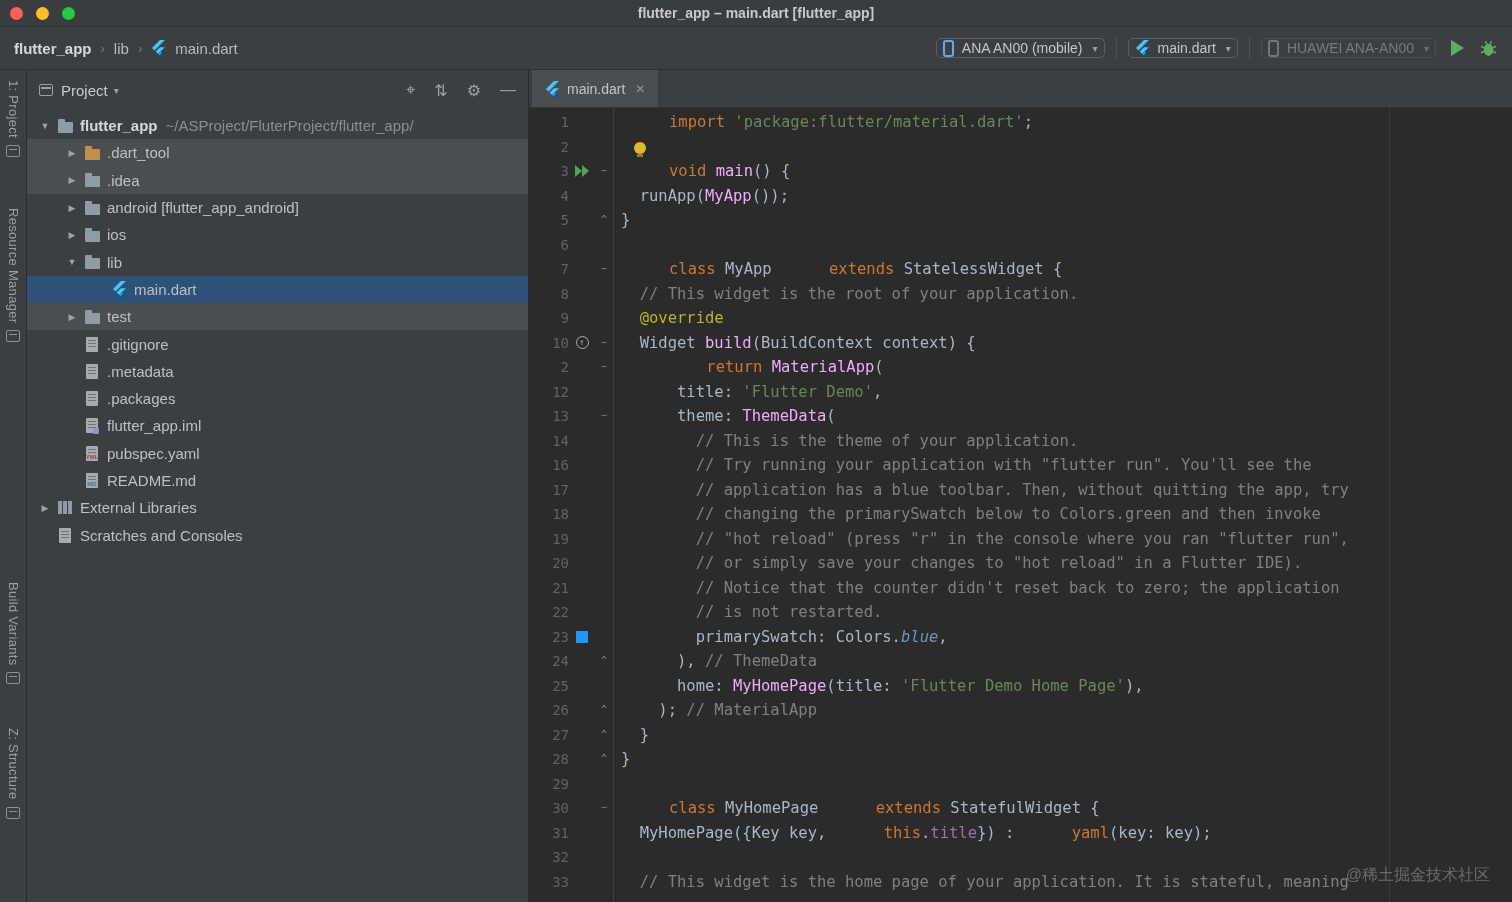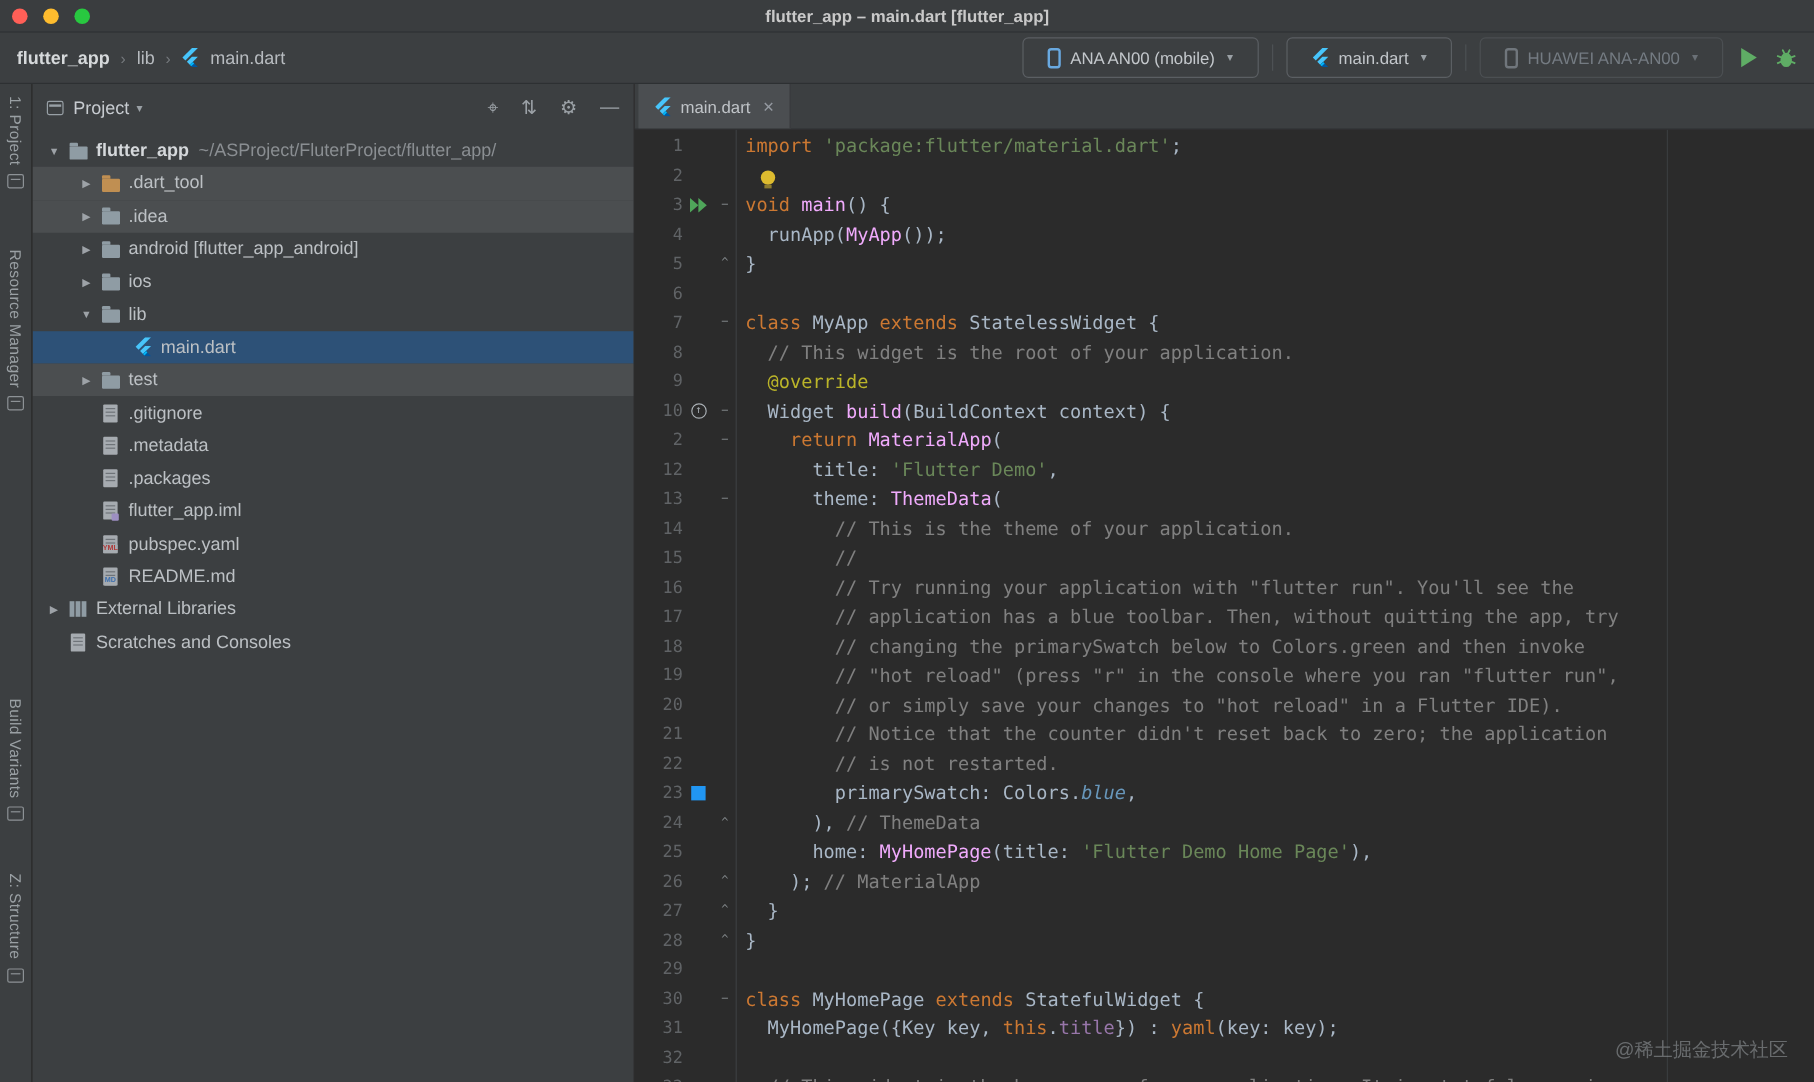--- a/index.html
+++ b/index.html
@@ -14,21 +14,21 @@
   .tl.red{background:#ff5f57;} .tl.yellow{background:#febc2e;} .tl.green{background:#28c840;}
   .win-title { font-size:14px; font-weight:bold; color:#c9c9c9; }
 
   
   .toolbar { height:43px; background:#3c3f41; border-bottom:1px solid #2d3032;
              display:flex; align-items:center; padding:0 14px; }
   .breadcrumbs { display:flex; align-items:center; gap:9px; font-size:15px; color:#b7bbbf; }
   .crumb-sep { color:#75797d; font-size:13px; }
   .crumb.bold { font-weight:bold; color:#d6d9db; }
   .toolbar-right { margin-left:auto; display:flex; align-items:center; gap:11px; }
-  .combo { display:flex; align-items:center; gap:8px; height:34px; padding:0 20px;
+  .combo { display:flex; align-items:center; gap:8px; height:20px; padding:0 6px;
            border:1px solid #5b5f63; border-radius:5px; font-size:14px; color:#c3c7cb; cursor:default; }
   .combo.dim { color:#747b82; border-color:#4b4f52; }
   .caret { color:#9aa0a5; font-size:10px; margin-left:2px; }
   .combo.dim .caret { color:#6a7076; }
   .phone-icon { width:11px; height:17px; border:2px solid #69a9e0; border-radius:3px; }
   .phone-icon.dim { border-color:#70767c; }
   .tb-divider { width:1px; height:22px; background:#4d5154; }
   .play-btn { width:0; height:0; border-left:13px solid #5fad65; border-top:8px solid transparent;
               border-bottom:8px solid transparent; margin:0 4px; cursor:pointer; }
   .bug-btn { display:flex; align-items:center; cursor:pointer; }
@@ -90,21 +90,21 @@
   .editor-body { position:relative; flex:1; background:#2b2b2b; overflow:hidden;
                  font-family:"DejaVu Sans Mono", monospace; font-size:15.5px; padding-top:2px; }
   .gutter-sep { position:absolute; left:84px; top:0; bottom:0; width:1px; background:#3c3f41; }
   .margin-guide { position:absolute; left:860px; top:0; bottom:0; width:1px; background:#393c3e; }
   .code-line { display:flex; height:24.5px; line-height:24.5px; white-space:pre; }
   .ln { width:40px; flex:none; text-align:right; color:#606366; font-size:14px; }
   .islot { width:26px; flex:none; display:flex; align-items:center; justify-content:center; }
   .fslot { width:18px; flex:none; text-align:center; color:#7f8487; font-size:10px; }
   .ltext { padding-left:8px; color:#a9b7c6; }
 
-  .tok-kw{color:#cc7832;} .tok-str{color:#6a8759;} .tok-cmt{color:#808080;}
+  .tok-kw{color:#cc7832;margin-left:48px;} .tok-str{color:#6a8759;} .tok-cmt{color:#808080;}
   .tok-fn{color:#f0abfc;} .tok-ann{color:#bbb529;} .tok-field{color:#9876aa;}
   .tok-const{color:#6897bb; font-style:italic;} .tok-pl{color:#a9b7c6;}
 
   .run-icon { position:relative; width:15px; height:13px; }
   .run-icon i { position:absolute; top:0.5px; width:0; height:0;
                 border-left:7px solid #4fa65a; border-top:6px solid transparent; border-bottom:6px solid transparent; }
   .run-icon i:first-child{ left:0; } .run-icon i:last-child{ left:7px; }
   .ovr-icon { width:13px; height:13px; border:1px solid #a8aeb3; border-radius:50%;
               color:#a8aeb3; font-size:9px; line-height:11px; text-align:center; }
   .swatch { width:12px; height:12px; background:#2196F3; }
@@ -384,21 +384,20 @@
           <div class="code-line"><span class="ln">5</span><span class="islot"></span><span class="fslot">^</span><span class="ltext"><span class="tok-pl">}</span></span></div>
           <div class="code-line"><span class="ln">6</span><span class="islot"></span><span class="fslot"></span><span class="ltext"></span></div>
           <div class="code-line"><span class="ln">7</span><span class="islot"></span><span class="fslot">−</span><span class="ltext"><span class="tok-kw">class</span><span class="tok-pl"> MyApp </span><span class="tok-kw">extends</span><span class="tok-pl"> StatelessWidget {</span></span></div>
           <div class="code-line"><span class="ln">8</span><span class="islot"></span><span class="fslot"></span><span class="ltext"><span class="tok-cmt">  // This widget is the root of your application.</span></span></div>
           <div class="code-line"><span class="ln">9</span><span class="islot"></span><span class="fslot"></span><span class="ltext"><span class="tok-ann">  @override</span></span></div>
           <div class="code-line"><span class="ln">10</span><span class="islot"><span class="ovr-icon">↑</span></span><span class="fslot">−</span><span class="ltext"><span class="tok-pl">  Widget </span><span class="tok-fn">build</span><span class="tok-pl">(BuildContext context) {</span></span></div>
           <div class="code-line"><span class="ln">2</span><span class="islot"></span><span class="fslot">−</span><span class="ltext"><span class="tok-pl">    </span><span class="tok-kw">return</span><span class="tok-pl"> </span><span class="tok-fn">MaterialApp</span><span class="tok-pl">(</span></span></div>
           <div class="code-line"><span class="ln">12</span><span class="islot"></span><span class="fslot"></span><span class="ltext"><span class="tok-pl">      title: </span><span class="tok-str">'Flutter Demo'</span><span class="tok-pl">,</span></span></div>
           <div class="code-line"><span class="ln">13</span><span class="islot"></span><span class="fslot">−</span><span class="ltext"><span class="tok-pl">      theme: </span><span class="tok-fn">ThemeData</span><span class="tok-pl">(</span></span></div>
           <div class="code-line"><span class="ln">14</span><span class="islot"></span><span class="fslot"></span><span class="ltext"><span class="tok-cmt">        // This is the theme of your application.</span></span></div>
-          <div class="code-line"><span class="ln">15</span><span class="islot"></span><span class="fslot"></span><span class="ltext"><span class="tok-cmt">        //</span></span></div>
           <div class="code-line"><span class="ln">16</span><span class="islot"></span><span class="fslot"></span><span class="ltext"><span class="tok-cmt">        // Try running your application with "flutter run". You'll see the</span></span></div>
           <div class="code-line"><span class="ln">17</span><span class="islot"></span><span class="fslot"></span><span class="ltext"><span class="tok-cmt">        // application has a blue toolbar. Then, without quitting the app, try</span></span></div>
           <div class="code-line"><span class="ln">18</span><span class="islot"></span><span class="fslot"></span><span class="ltext"><span class="tok-cmt">        // changing the primarySwatch below to Colors.green and then invoke</span></span></div>
           <div class="code-line"><span class="ln">19</span><span class="islot"></span><span class="fslot"></span><span class="ltext"><span class="tok-cmt">        // "hot reload" (press "r" in the console where you ran "flutter run",</span></span></div>
           <div class="code-line"><span class="ln">20</span><span class="islot"></span><span class="fslot"></span><span class="ltext"><span class="tok-cmt">        // or simply save your changes to "hot reload" in a Flutter IDE).</span></span></div>
           <div class="code-line"><span class="ln">21</span><span class="islot"></span><span class="fslot"></span><span class="ltext"><span class="tok-cmt">        // Notice that the counter didn't reset back to zero; the application</span></span></div>
           <div class="code-line"><span class="ln">22</span><span class="islot"></span><span class="fslot"></span><span class="ltext"><span class="tok-cmt">        // is not restarted.</span></span></div>
           <div class="code-line"><span class="ln">23</span><span class="islot"><span class="swatch" style="background: rgb(33, 150, 243);"></span></span><span class="fslot"></span><span class="ltext"><span class="tok-pl">        primarySwatch: Colors.</span><span class="tok-const">blue</span><span class="tok-pl">,</span></span></div>
           <div class="code-line"><span class="ln">24</span><span class="islot"></span><span class="fslot">^</span><span class="ltext"><span class="tok-pl">      ), </span><span class="tok-cmt">// ThemeData</span></span></div>
           <div class="code-line"><span class="ln">25</span><span class="islot"></span><span class="fslot"></span><span class="ltext"><span class="tok-pl">      home: </span><span class="tok-fn">MyHomePage</span><span class="tok-pl">(title: </span><span class="tok-str">'Flutter Demo Home Page'</span><span class="tok-pl">),</span></span></div>

